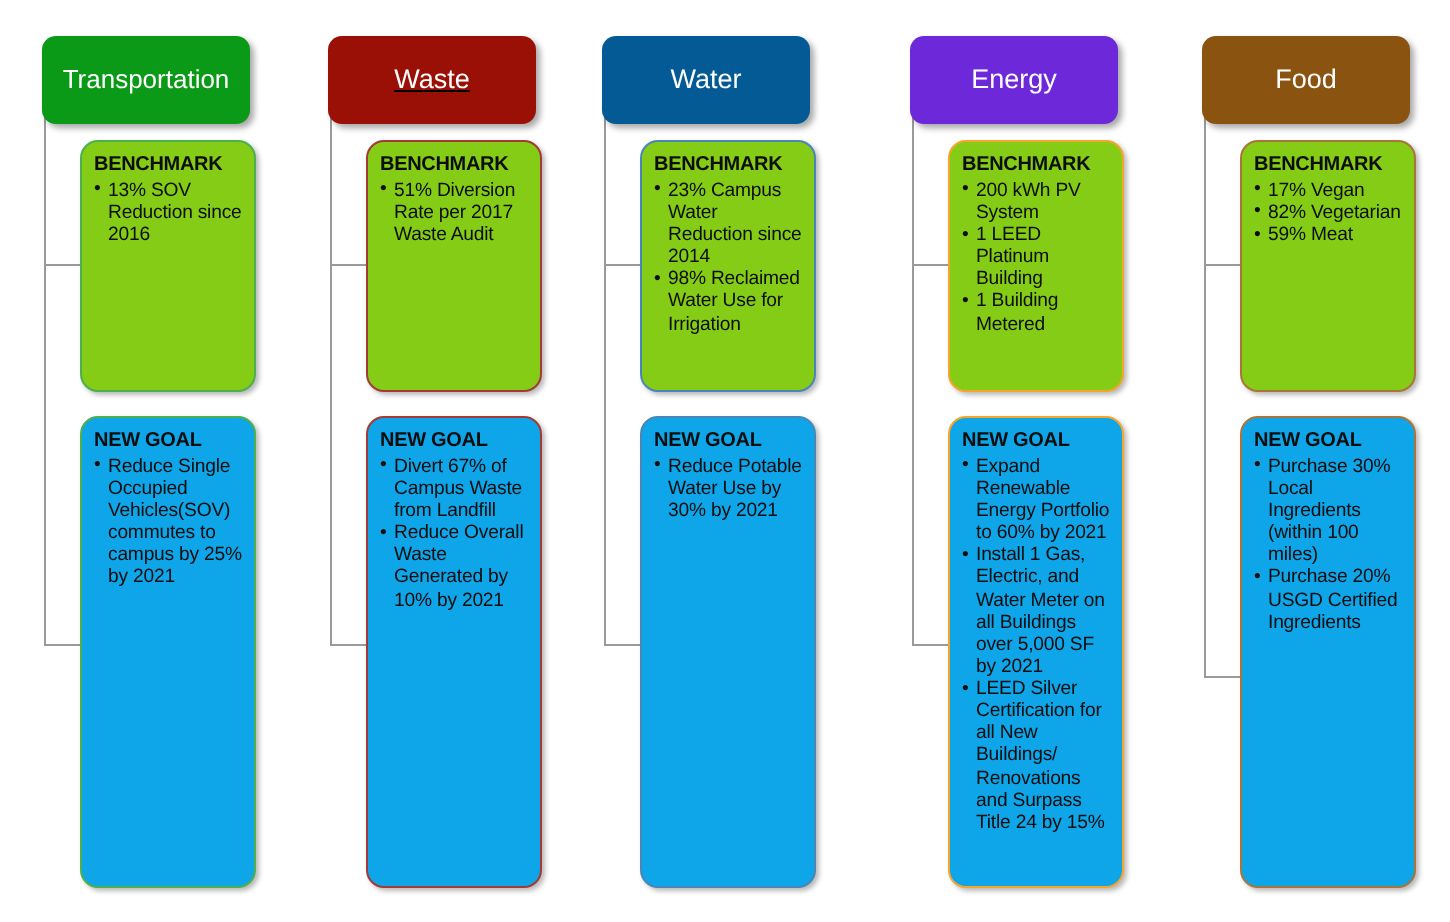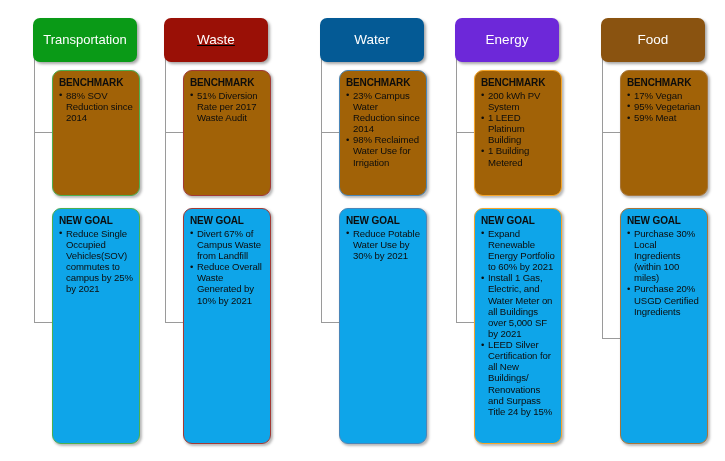--- a/index.html
+++ b/index.html
@@ -75,21 +75,21 @@
     width: 88px;
     border-radius: 9px;
     border: 1.2px solid #999;
     box-sizing: border-box;
     padding: 6px 4px 6px 6px;
     box-shadow: 1.5px 1.5px 2.5px rgba(0,0,0,0.28);
   }
   .card.benchmark {
     top: 70px;
     height: 126px;
-    background: #a16207;
+    background: #84cc16;
   }
   .card.newgoal {
     top: 208px;
     height: 236px;
     background: #0ea5e9;
   }
   .card-title {
     font-size: 10px;
     font-weight: bold;
     color: #0d0d0d;
@@ -114,23 +114,23 @@
   .bullets li::before {
     content: "\2022";
     position: absolute;
     left: 0;
     top: -0.5px;
     font-size: 9.6px;
     line-height: 1.16;
   }
 
   
-  #col-transportation { left: 15px; }
+  #col-transportation { left: 3px; }
   #col-waste         { left: 146px; }
-  #col-water         { left: 302px; }
+  #col-water         { left: 283px; }
   #col-energy        { left: 437px; }
   #col-food          { left: 583px; }
 
   
   #col-food .conn-vert { height: 287px; }
   #col-food .conn-branch.b2 { top: 338px; }
 </style>
 </head>
 <body>
 
@@ -139,21 +139,21 @@
   <div class="column col-transportation" id="col-transportation">
     <div class="conn-vert"></div>
     <div class="conn-branch b1"></div>
     <div class="conn-branch b2"></div>
     <div class="header-pill" style="background: rgb(10, 154, 23);">
       <span class="header-label">Transportation</span>
     </div>
     <div class="card benchmark" style="border-color: rgb(76, 175, 80);">
       <div class="card-title">BENCHMARK</div>
       <ul class="bullets">
-        <li>88% SOV Reduction since 2014</li>
+        <li>13% SOV Reduction since 2016</li>
       </ul>
     </div>
     <div class="card newgoal" style="border-color: rgb(76, 175, 80);">
       <div class="card-title">NEW GOAL</div>
       <ul class="bullets">
         <li>Reduce Single Occupied Vehicles(SOV) commutes to campus by 25% by 2021</li>
       </ul>
     </div>
   </div>
 
@@ -230,21 +230,21 @@
     <div class="conn-vert"></div>
     <div class="conn-branch b1"></div>
     <div class="conn-branch b2"></div>
     <div class="header-pill" style="background: rgb(138, 83, 16);">
       <span class="header-label">Food</span>
     </div>
     <div class="card benchmark" style="border-color: rgb(168, 118, 58);">
       <div class="card-title">BENCHMARK</div>
       <ul class="bullets">
         <li>17% Vegan</li>
-        <li>95% Vegetarian</li>
+        <li>82% Vegetarian</li>
         <li>59% Meat</li>
       </ul>
     </div>
     <div class="card newgoal" style="border-color: rgb(168, 118, 58);">
       <div class="card-title">NEW GOAL</div>
       <ul class="bullets">
         <li>Purchase 30% Local Ingredients (within 100 miles)</li>
         <li>Purchase 20% USGD Certified Ingredients</li>
       </ul>
     </div>

